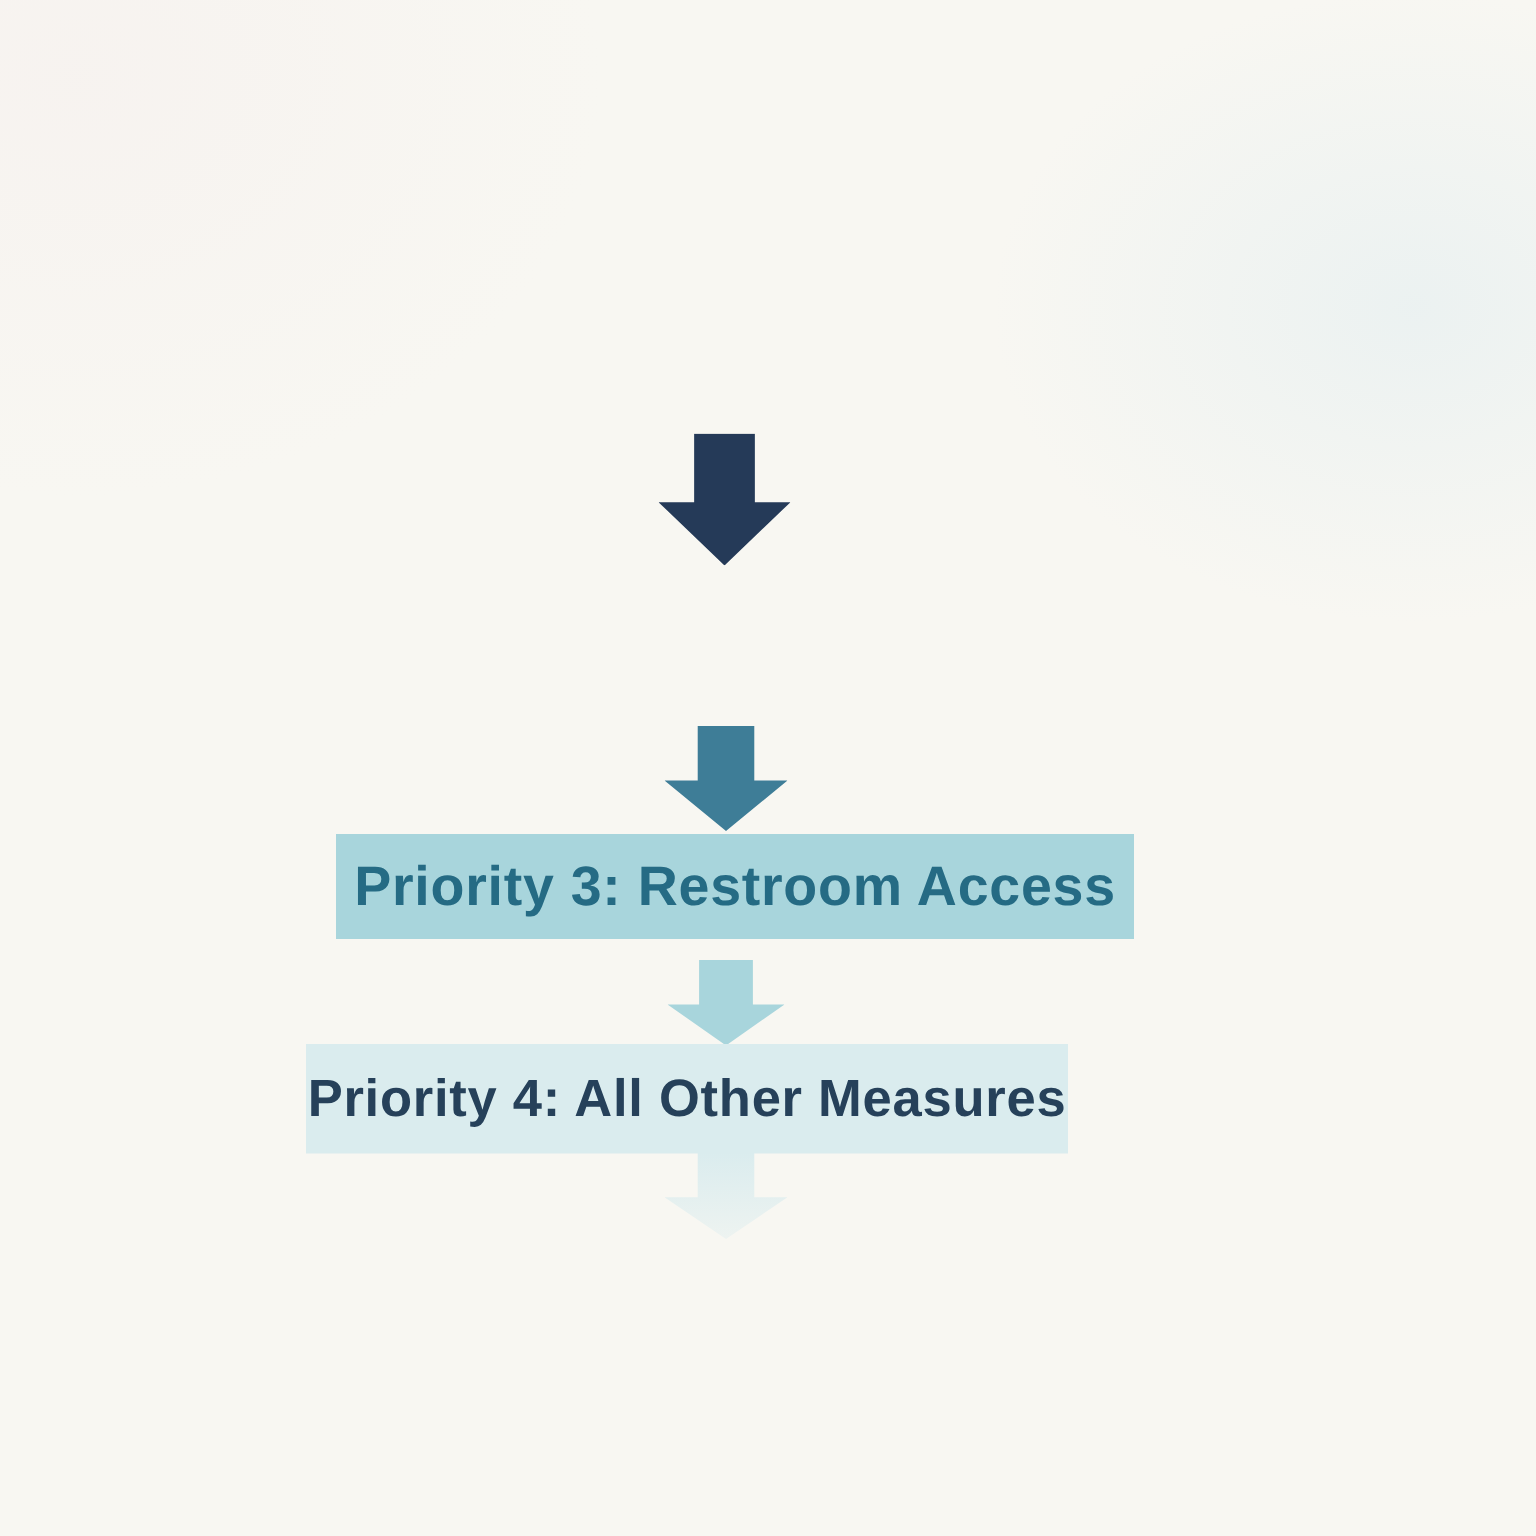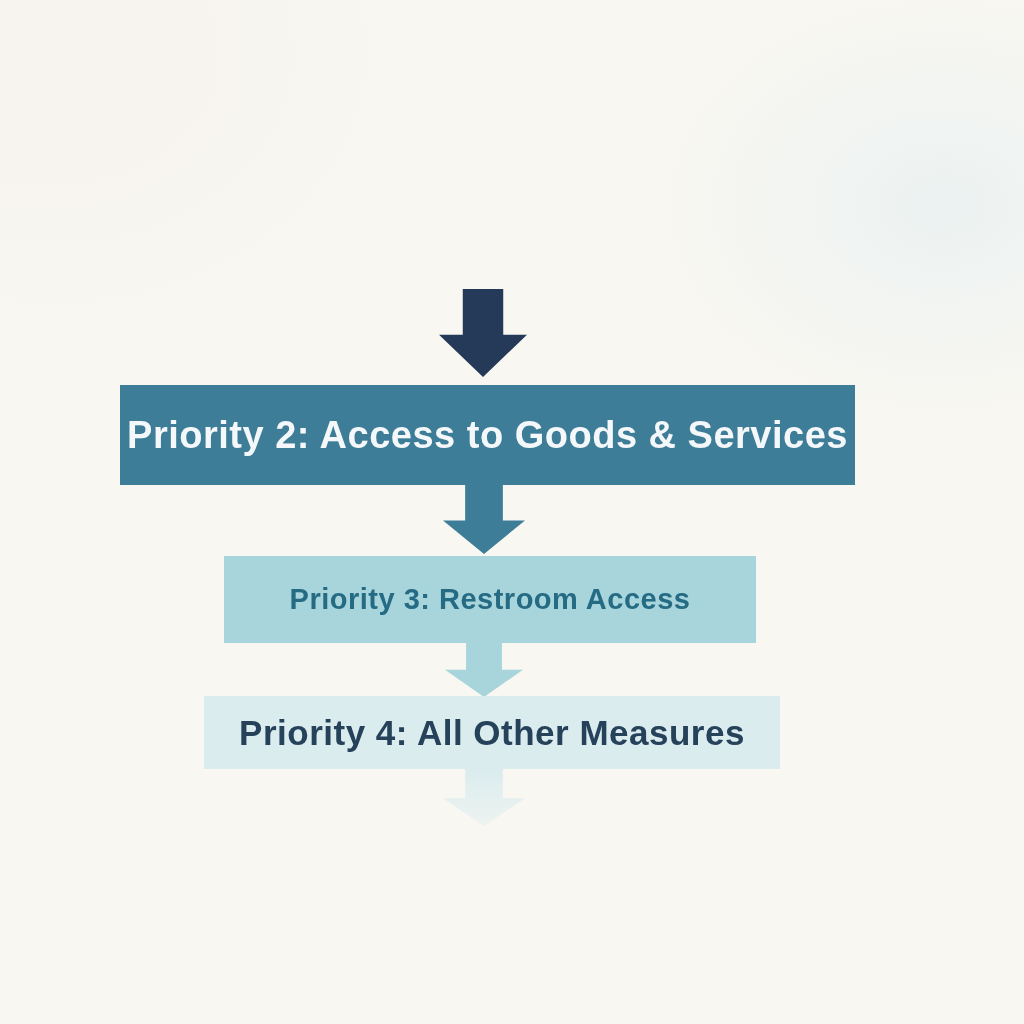--- a/index.html
+++ b/index.html
@@ -35,49 +35,46 @@
     left: 74px; top: 190px; width: 833px; height: 100px;
     background: var(--bar1); color: var(--text-light);
     font-size: 39px;
   }
   .bar-2 {
     left: 120px; top: 385px; width: 735px; height: 100px;
     background: var(--bar2); color: var(--text-light);
     font-size: 38px;
   }
   .bar-3 {
-    left: 224px; top: 556px; width: 532px; height: 87px;
+    left: 224px; top: 556px; width: 532px; height: 70px;
     background: var(--bar3); color: var(--text-bar3);
-    font-size: 29px;
+    font-size: 37px;
   }
   .bar-4 {
-    left: 204px; top: 696px; width: 576px; height: 73px;
+    left: 204px; top: 696px; width: 508px; height: 73px;
     background: var(--bar4); color: var(--text-bar4);
     font-size: 35px;
   }
   .down-arrow {
     position: absolute;
     clip-path: polygon(27% 0, 73% 0, 73% 52%, 100% 52%, 50% 100%, 0 52%, 27% 52%);
   }
   .arrow-1 { left: 439px; top: 289px; width: 88px; height: 88px; background: var(--bar1); }
   .arrow-2 { left: 443px; top: 484px; width: 82px; height: 70px; background: var(--bar2); }
   .arrow-3 { left: 445px; top: 640px; width: 78px; height: 57px; background: var(--bar3); }
   .arrow-4 { left: 443px; top: 768px; width: 82px; height: 58px;
              background: linear-gradient(to bottom, var(--bar4), rgba(218,236,238,0.35)); }
 </style>
 </head>
 <body>
 
 <div class="canvas">
 
   <div class="down-arrow arrow-1"></div>
 
-  <div class="bar bar-2">
-    <span>Priority 2: Access to Goods &amp; Services</span>
-  </div>
   <div class="down-arrow arrow-2"></div>
 
   <div class="bar bar-3">
     <span>Priority 3: Restroom Access</span>
   </div>
   <div class="down-arrow arrow-3"></div>
 
   <div class="bar bar-4">
     <span>Priority 4: All Other Measures</span>
   </div>

